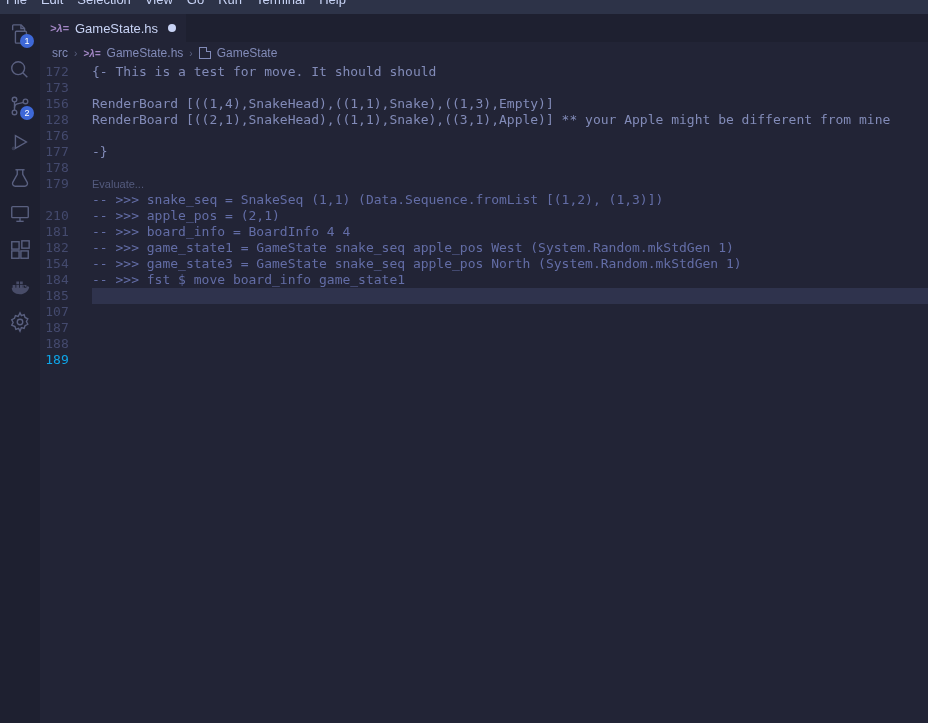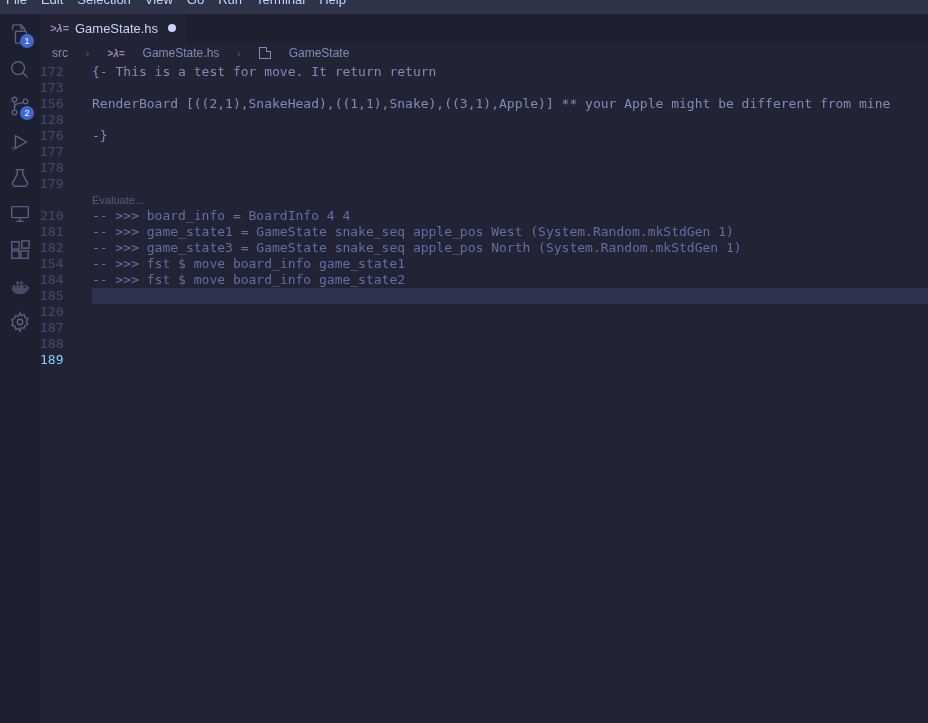--- a/index.html
+++ b/index.html
@@ -88,58 +88,57 @@
       color: #c8d3f5;
       cursor: pointer;
     }
     .tab .lang-icon { color: #a286c4; font-weight: bold; font-size: 11px; font-style: italic; }
     .tab .dirty { width: 8px; height: 8px; border-radius: 50%; background: #c8d3f5; margin-left: 4px; }
     .breadcrumbs {
       height: 22px;
       display: flex;
       align-items: center;
       padding: 0 12px;
-      gap: 18px;
+      gap: 6px;
       font-size: 12px;
       color: #828bb8;
       background: #222436;
     }
     .breadcrumbs .bc-lang { color: #a286c4; font-weight: bold; font-size: 10px; font-style: italic; }
     .breadcrumbs .chevron { color: #5a6080; font-size: 10px; }
     .bc-file-icon { width: 12px; height: 12px; border: 1px solid #828bb8; display: inline-block; position: relative; }
     .bc-file-icon::after { content: ''; position: absolute; top: -1px; right: -1px; width: 4px; height: 4px; background: #222436; border-left: 1px solid #828bb8; border-bottom: 1px solid #828bb8; }
     .code-area {
       flex: 1;
       display: flex;
       font-family: 'Consolas', 'Menlo', monospace;
       font-size: 13px;
       line-height: 16px;
       background: #222436;
       overflow: hidden;
     }
     .gutter {
       width: 52px;
-      text-align: left;
+      text-align: center;
       padding-right: 18px;
       color: #444a6e;
       user-select: none;
     }
     .gutter .ln { height: 16px; }
-    .gutter .ln.active { color: #7dd3fc; }
+    .gutter .ln.active { color: #0ea5e9; }
     .lines { flex: 1; }
     .line { height: 16px; white-space: pre; color: #636da6; }
     .line.active { background: #2f334d; }
     .codelens {
       height: 16px;
       font-size: 11px;
       color: #545b7e;
       padding-left: 0;
       font-family: 'Segoe UI', sans-serif;
       font-style: normal;
-      margin-top: 32px;
     }
     .tok-comment-block { color: #828bb8; }
   </style>
 </head>
 <body>
 
 <div class="menubar">
   <span>File</span>
   <span>Edit</span>
   <span>Selection</span>
@@ -246,35 +245,37 @@
           <div class="ln">177</div>
           <div class="ln">178</div>
           <div class="ln">179</div>
           <div class="ln"></div>
           <div class="ln">210</div>
           <div class="ln">181</div>
           <div class="ln">182</div>
           <div class="ln">154</div>
           <div class="ln">184</div>
           <div class="ln">185</div>
-          <div class="ln">120</div>
+          <div class="ln">107</div>
           <div class="ln">187</div>
           <div class="ln">188</div>
           <div class="ln active">189</div>
         </div>
       <div class="lines" id="lines">
-          <div class="line"><span class="tok-comment-block">{- This is a test for move. It return return</span></div>
+          <div class="line"><span class="tok-comment-block">{- This is a test for move. It should should</span></div>
           <div class="line"><span class="tok-comment-block"></span></div>
+          <div class="line"><span class="tok-comment-block">RenderBoard [((1,4),SnakeHead),((1,1),Snake),((1,3),Empty)]</span></div>
           <div class="line"><span class="tok-comment-block">RenderBoard [((2,1),SnakeHead),((1,1),Snake),((3,1),Apple)] ** your Apple might be different from mine</span></div>
           <div class="line"><span class="tok-comment-block"></span></div>
           <div class="line"><span class="tok-comment-block">-}</span></div>
           <div class="line"><span></span></div>
           <div class="codelens">Evaluate...</div>
+          <div class="line"><span>-- &gt;&gt;&gt; snake_seq = SnakeSeq (1,1) (Data.Sequence.fromList [(1,2), (1,3)])</span></div>
+          <div class="line"><span>-- &gt;&gt;&gt; apple_pos = (2,1)</span></div>
           <div class="line"><span>-- &gt;&gt;&gt; board_info = BoardInfo 4 4</span></div>
           <div class="line"><span>-- &gt;&gt;&gt; game_state1 = GameState snake_seq apple_pos West (System.Random.mkStdGen 1)</span></div>
           <div class="line"><span>-- &gt;&gt;&gt; game_state3 = GameState snake_seq apple_pos North (System.Random.mkStdGen 1)</span></div>
           <div class="line"><span>-- &gt;&gt;&gt; fst $ move board_info game_state1</span></div>
-          <div class="line"><span>-- &gt;&gt;&gt; fst $ move board_info game_state2</span></div>
           <div class="line active"><span></span></div>
         </div>
     </div>
   </div>
 </div>
 
 </body></html>

